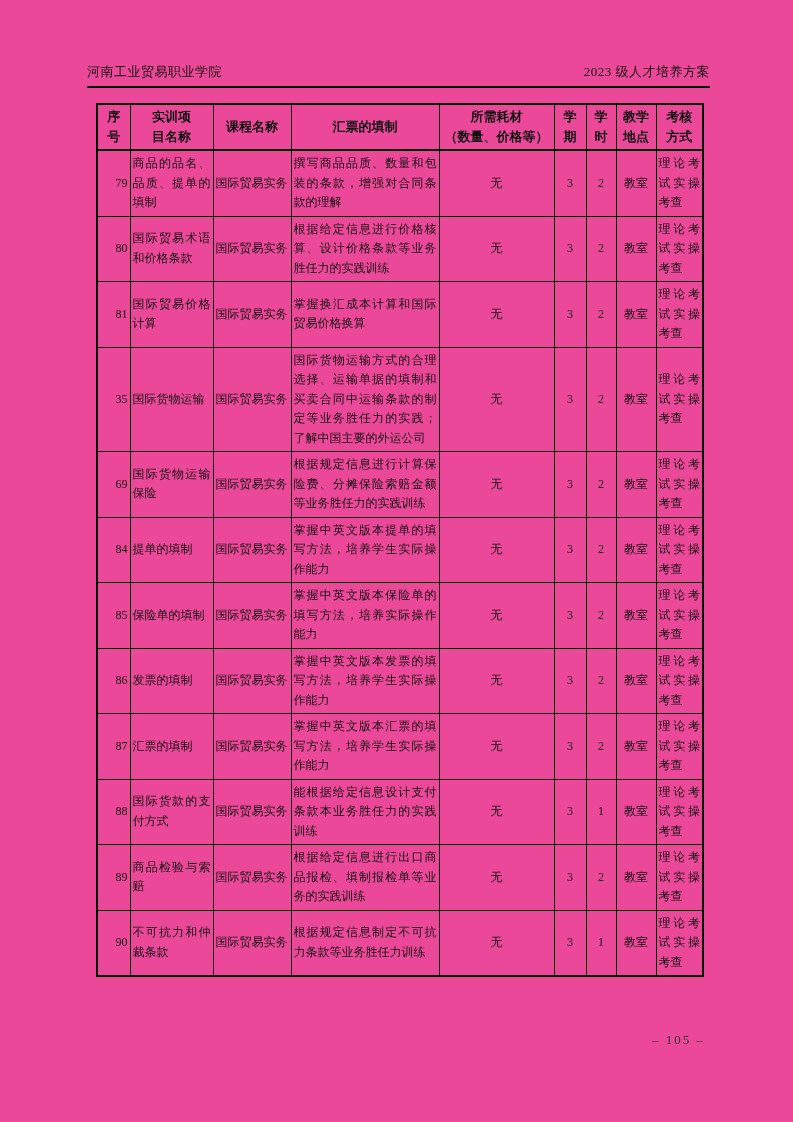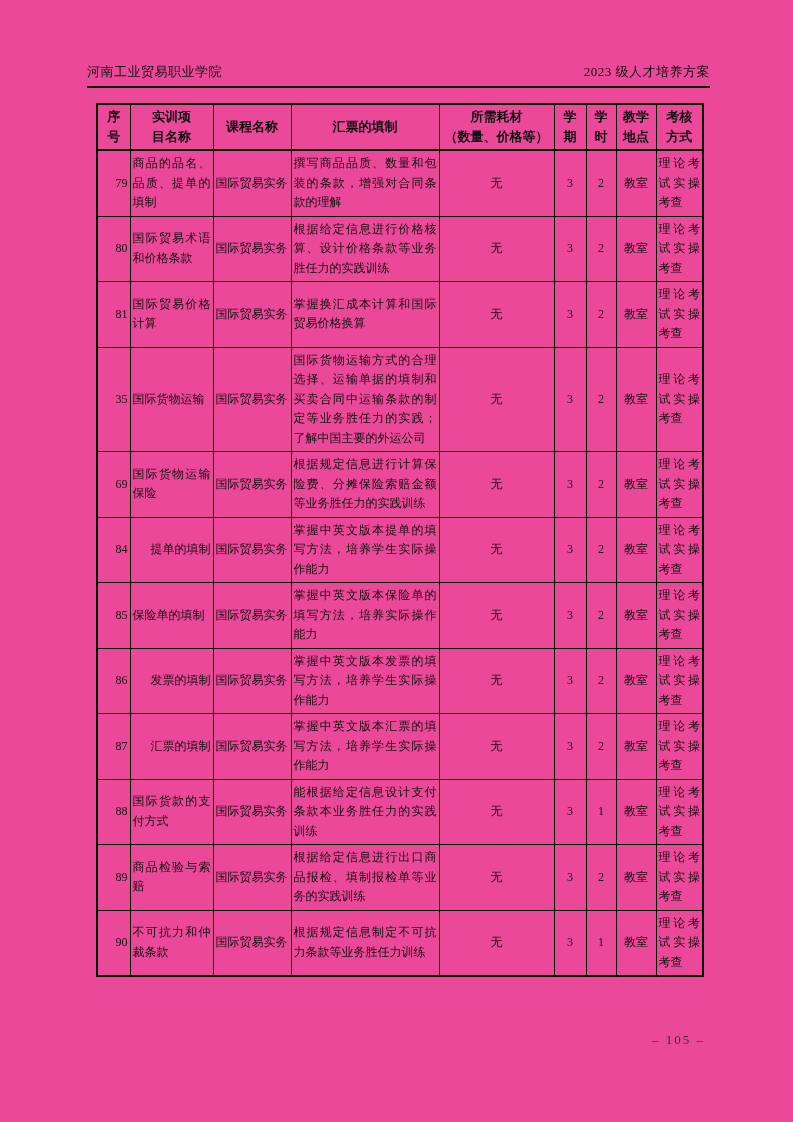--- a/index.html
+++ b/index.html
@@ -49,21 +49,21 @@
     font-size:13px;font-weight:bold;
     text-align:center;line-height:20px;
     padding:2px 0;
   }
   table.training td{
     font-size:12px;line-height:19.5px;
     padding:3px 2px;
   }
   td.c-seq{text-align:right;}
   td.c-project{text-align:justify;text-justify:inter-ideograph;padding:3px 4px;}
-  td.c-project.center{text-align:right;}
+  td.c-project.center{text-align:left;}
   td.c-course{font-size:13px;line-height:21px;text-align:justify;text-justify:inter-ideograph;padding:3px 9px;}
   td.c-goal{text-align:justify;text-justify:inter-ideograph;padding:3px 10px;}
   td.c-materials{text-align:center;}
   td.c-semester{text-align:center;}
   td.c-hours{text-align:center;}
   td.c-location{text-align:center;}
   td.c-assessment{text-align:justify;text-justify:inter-ideograph;padding:3px 4px;}
   .page-footer{
     position:absolute;right:88px;top:1032px;
     font-size:13px;color:#333;letter-spacing:2px;

